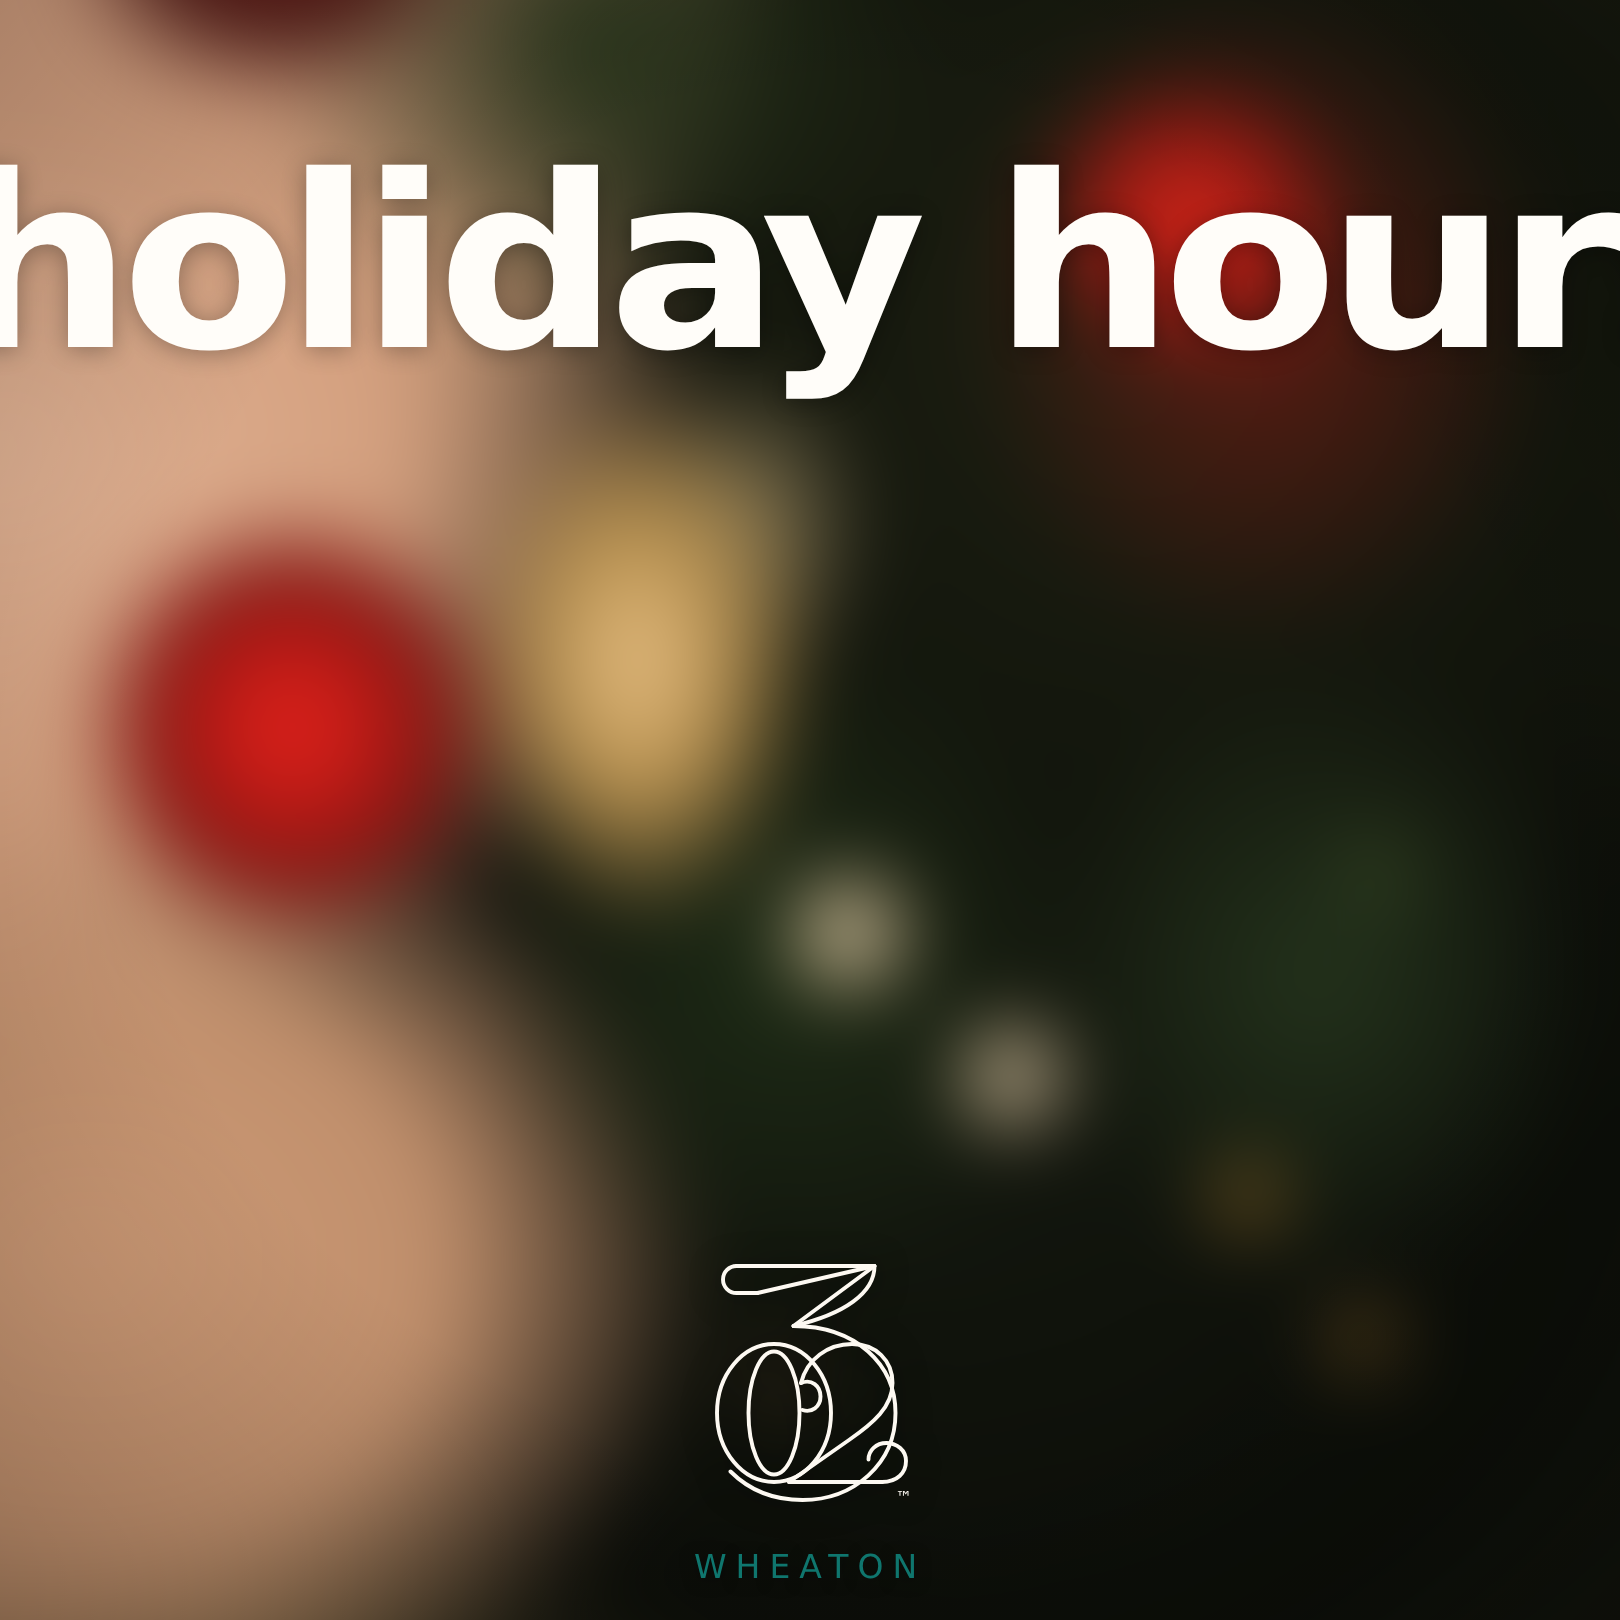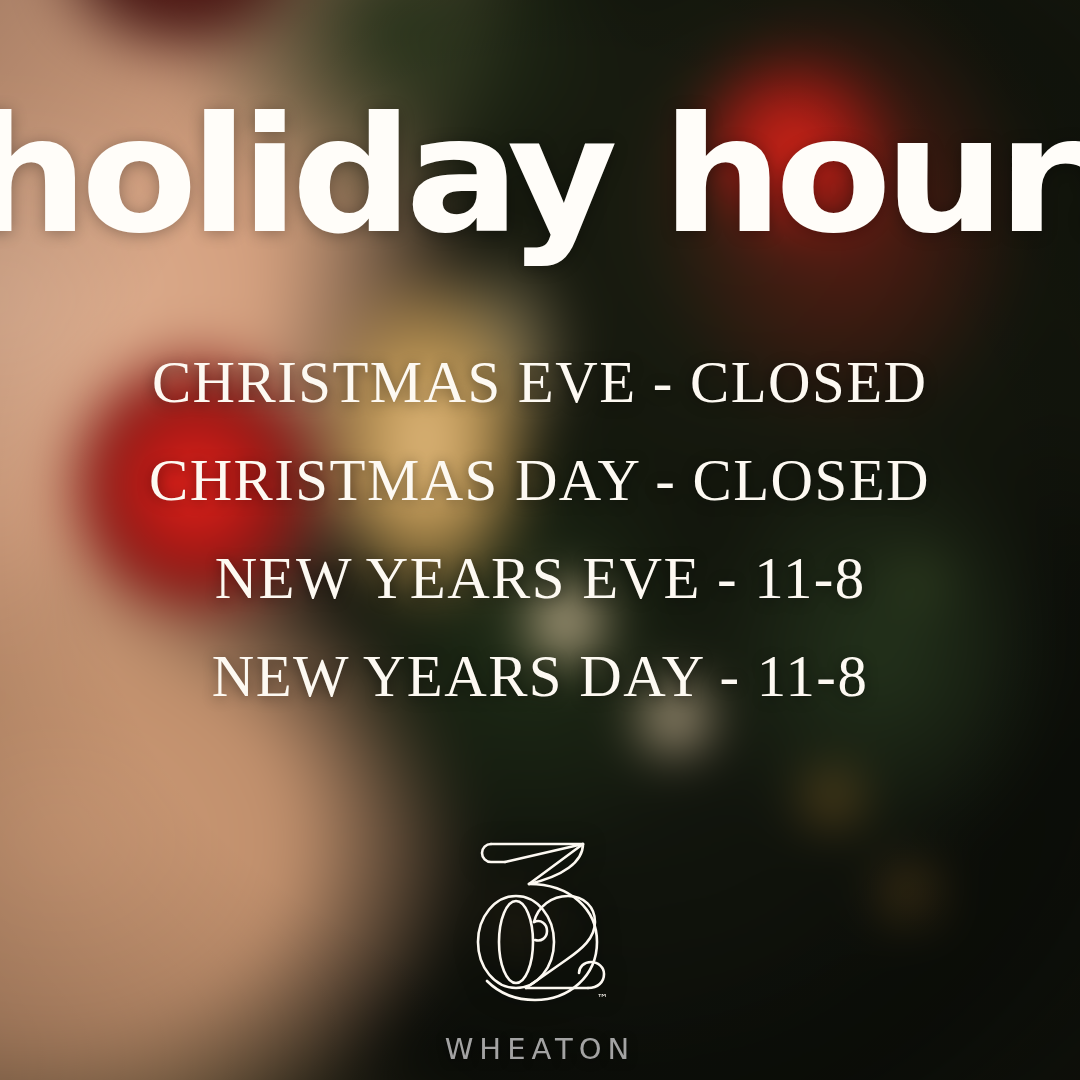--- a/index.html
+++ b/index.html
@@ -127,24 +127,24 @@
     text-align:center;
   }
   #logo-mark{
     display:inline-block;
     width:152px;
     height:180px;
     filter:drop-shadow(0 2px 10px rgba(0,0,0,.5));
   }
   #brand-name{
     margin-top:16px;
-    color:#a3a3a3;
+    color:#0f766e;
     font-family:"DejaVu Sans", sans-serif;
     font-weight:400;
-    font-size:29px;
+    font-size:22px;
     letter-spacing:6px;
     text-shadow:0 2px 10px rgba(0,0,0,.5);
   }
 </style>
 </head>
 <body>
 
 <div id="poster">
 
   <div id="bg-blur-wrap">
@@ -155,34 +155,20 @@
     <div class="bg-layer" id="bg-red-right"></div>
     <div class="bg-layer" id="bg-gold-mid"></div>
     <div class="bg-layer" id="bg-bokeh"></div>
   </div>
   <div id="bg-vignette"></div>
 
   <div id="content">
 
     <div id="headline">holiday hours</div>
 
-    <div id="hours-list">
-      <div class="hours-line">
-        <span>CHRISTMAS EVE - CLOSED</span>
-      </div>
-      <div class="hours-line">
-        <span>CHRISTMAS DAY - CLOSED</span>
-      </div>
-      <div class="hours-line">
-        <span>NEW YEARS EVE - 11-8</span>
-      </div>
-      <div class="hours-line">
-        <span>NEW YEARS DAY - 11-8</span>
-      </div>
-    </div>
 
     <div id="logo-block">
 
       <svg id="logo-mark" viewBox="0 0 152 180" fill="none" stroke="#fdf9f2" stroke-width="2.6" stroke-linecap="round" stroke-linejoin="round">
 
         <path d="M27 12 h92 l-54 40"></path>
         <path d="M27 12 a9 9 0 0 0 0 18 h14"></path>
         <path d="M41 30 l78 -18"></path>
         <path d="M65 52 c42 0 68 26 68 58 c0 34 -28 58 -62 58 c-20 0 -36 -7 -48 -19"></path>
         <path d="M119 12 c0 18 -20 32 -54 40"></path>

